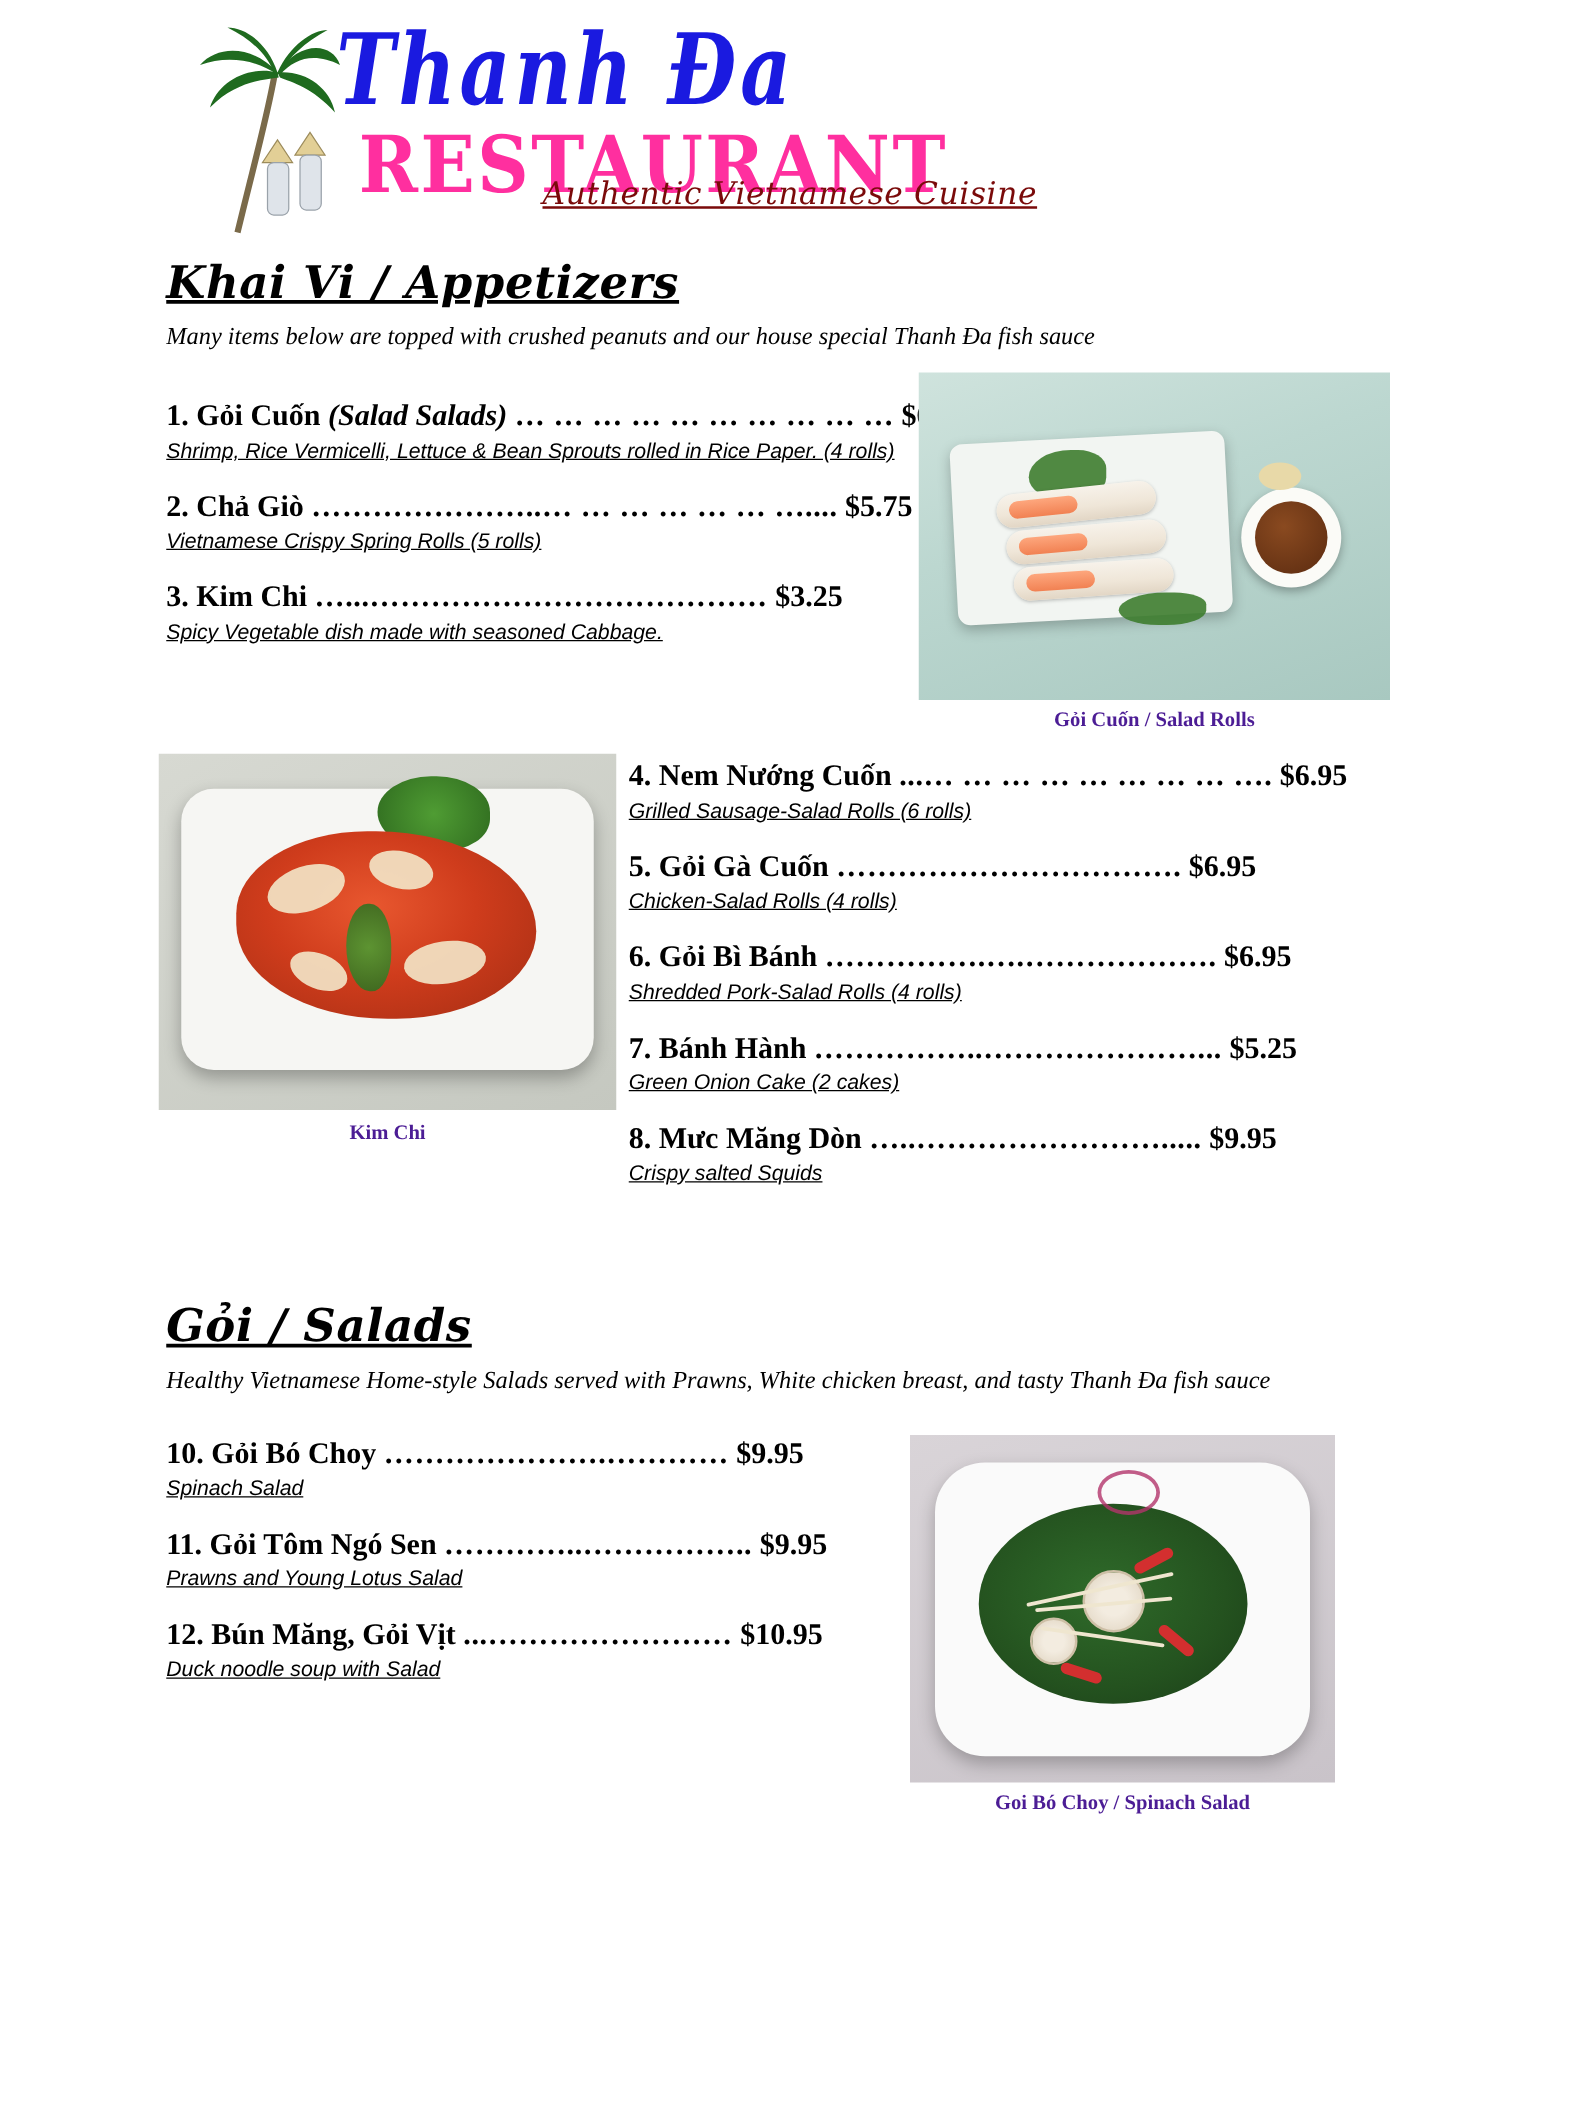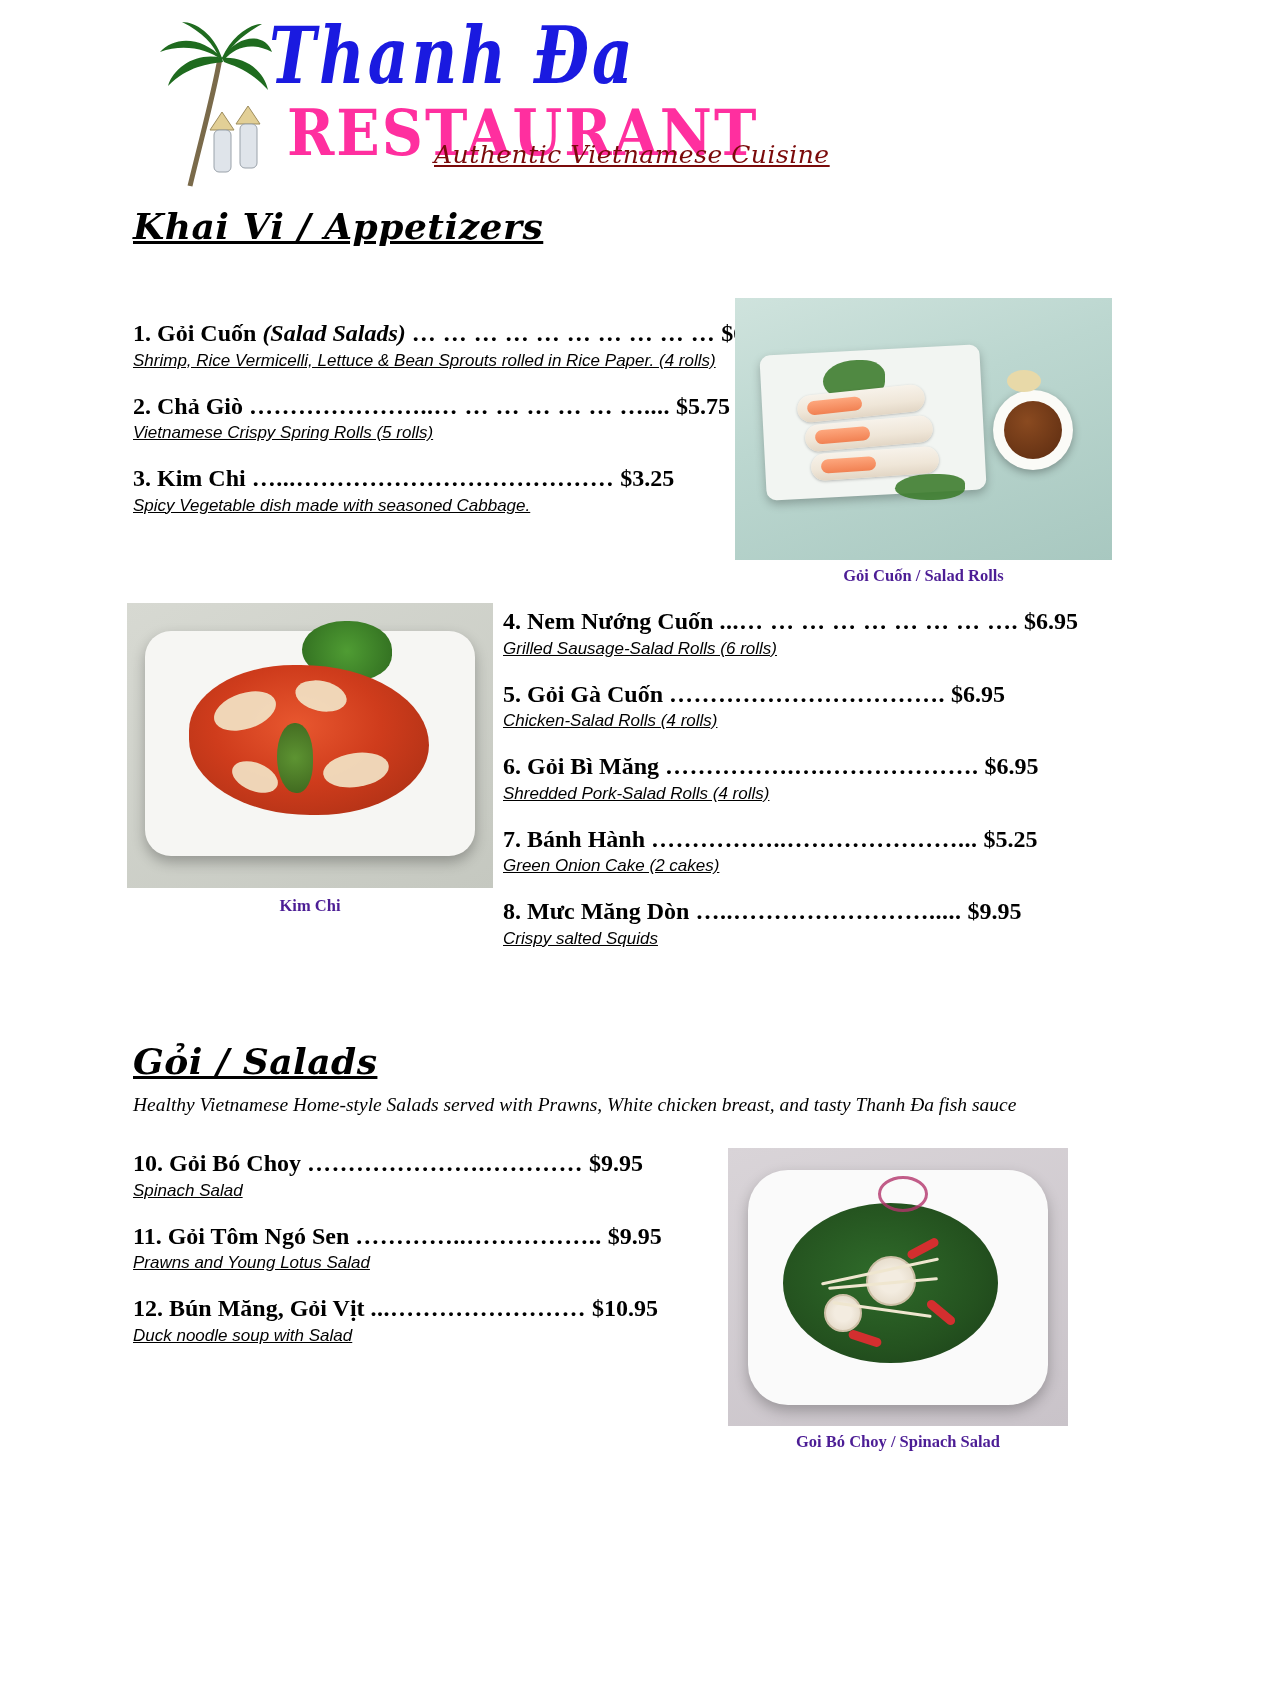--- a/index.html
+++ b/index.html
@@ -260,20 +260,21 @@
   </svg>
 
   <div class="title-wrap">
     <span class="title-thanh">Thanh Đa</span><span class="title-rest">RESTAURANT</span>
   </div>
   <div class="subtitle">Authentic Vietnamese Cuisine</div>
 </div>
 
 <div class="abs" style="left:133px; top:205px; width:1020px;">
   <div class="section-title">Khai Vi / Appetizers</div>
+  <div class="section-note">Many items below are topped with crushed peanuts and our house special Thanh Đa fish sauce</div>
 </div>
 
 <div class="abs" style="left:133px; top:320px; width:580px;">
 
   <div class="item-block">
     <div class="item-line">
       <span>1.</span>
       <span>Gỏi Cuốn</span>
       <span class="ital">(Salad Salads)</span>
       <span class="dots">… … … … … … … … … …</span>
@@ -345,21 +346,21 @@
       <span>Gỏi Gà Cuốn</span>
       <span class="dots">…………………………….</span>
       <span>$6.95</span>
     </div>
     <div class="item-desc">Chicken-Salad Rolls (4 rolls)</div>
   </div>
 
   <div class="item-block">
     <div class="item-line">
       <span>6.</span>
-      <span>Gỏi Bì Măng</span>
+      <span>Gỏi Bì Bánh</span>
       <span class="dots">…………….….……………….</span>
       <span>$6.95</span>
     </div>
     <div class="item-desc">Shredded Pork-Salad Rolls (4 rolls)</div>
   </div>
 
   <div class="item-block">
     <div class="item-line">
       <span>7.</span>
       <span>Bánh Hành</span>

